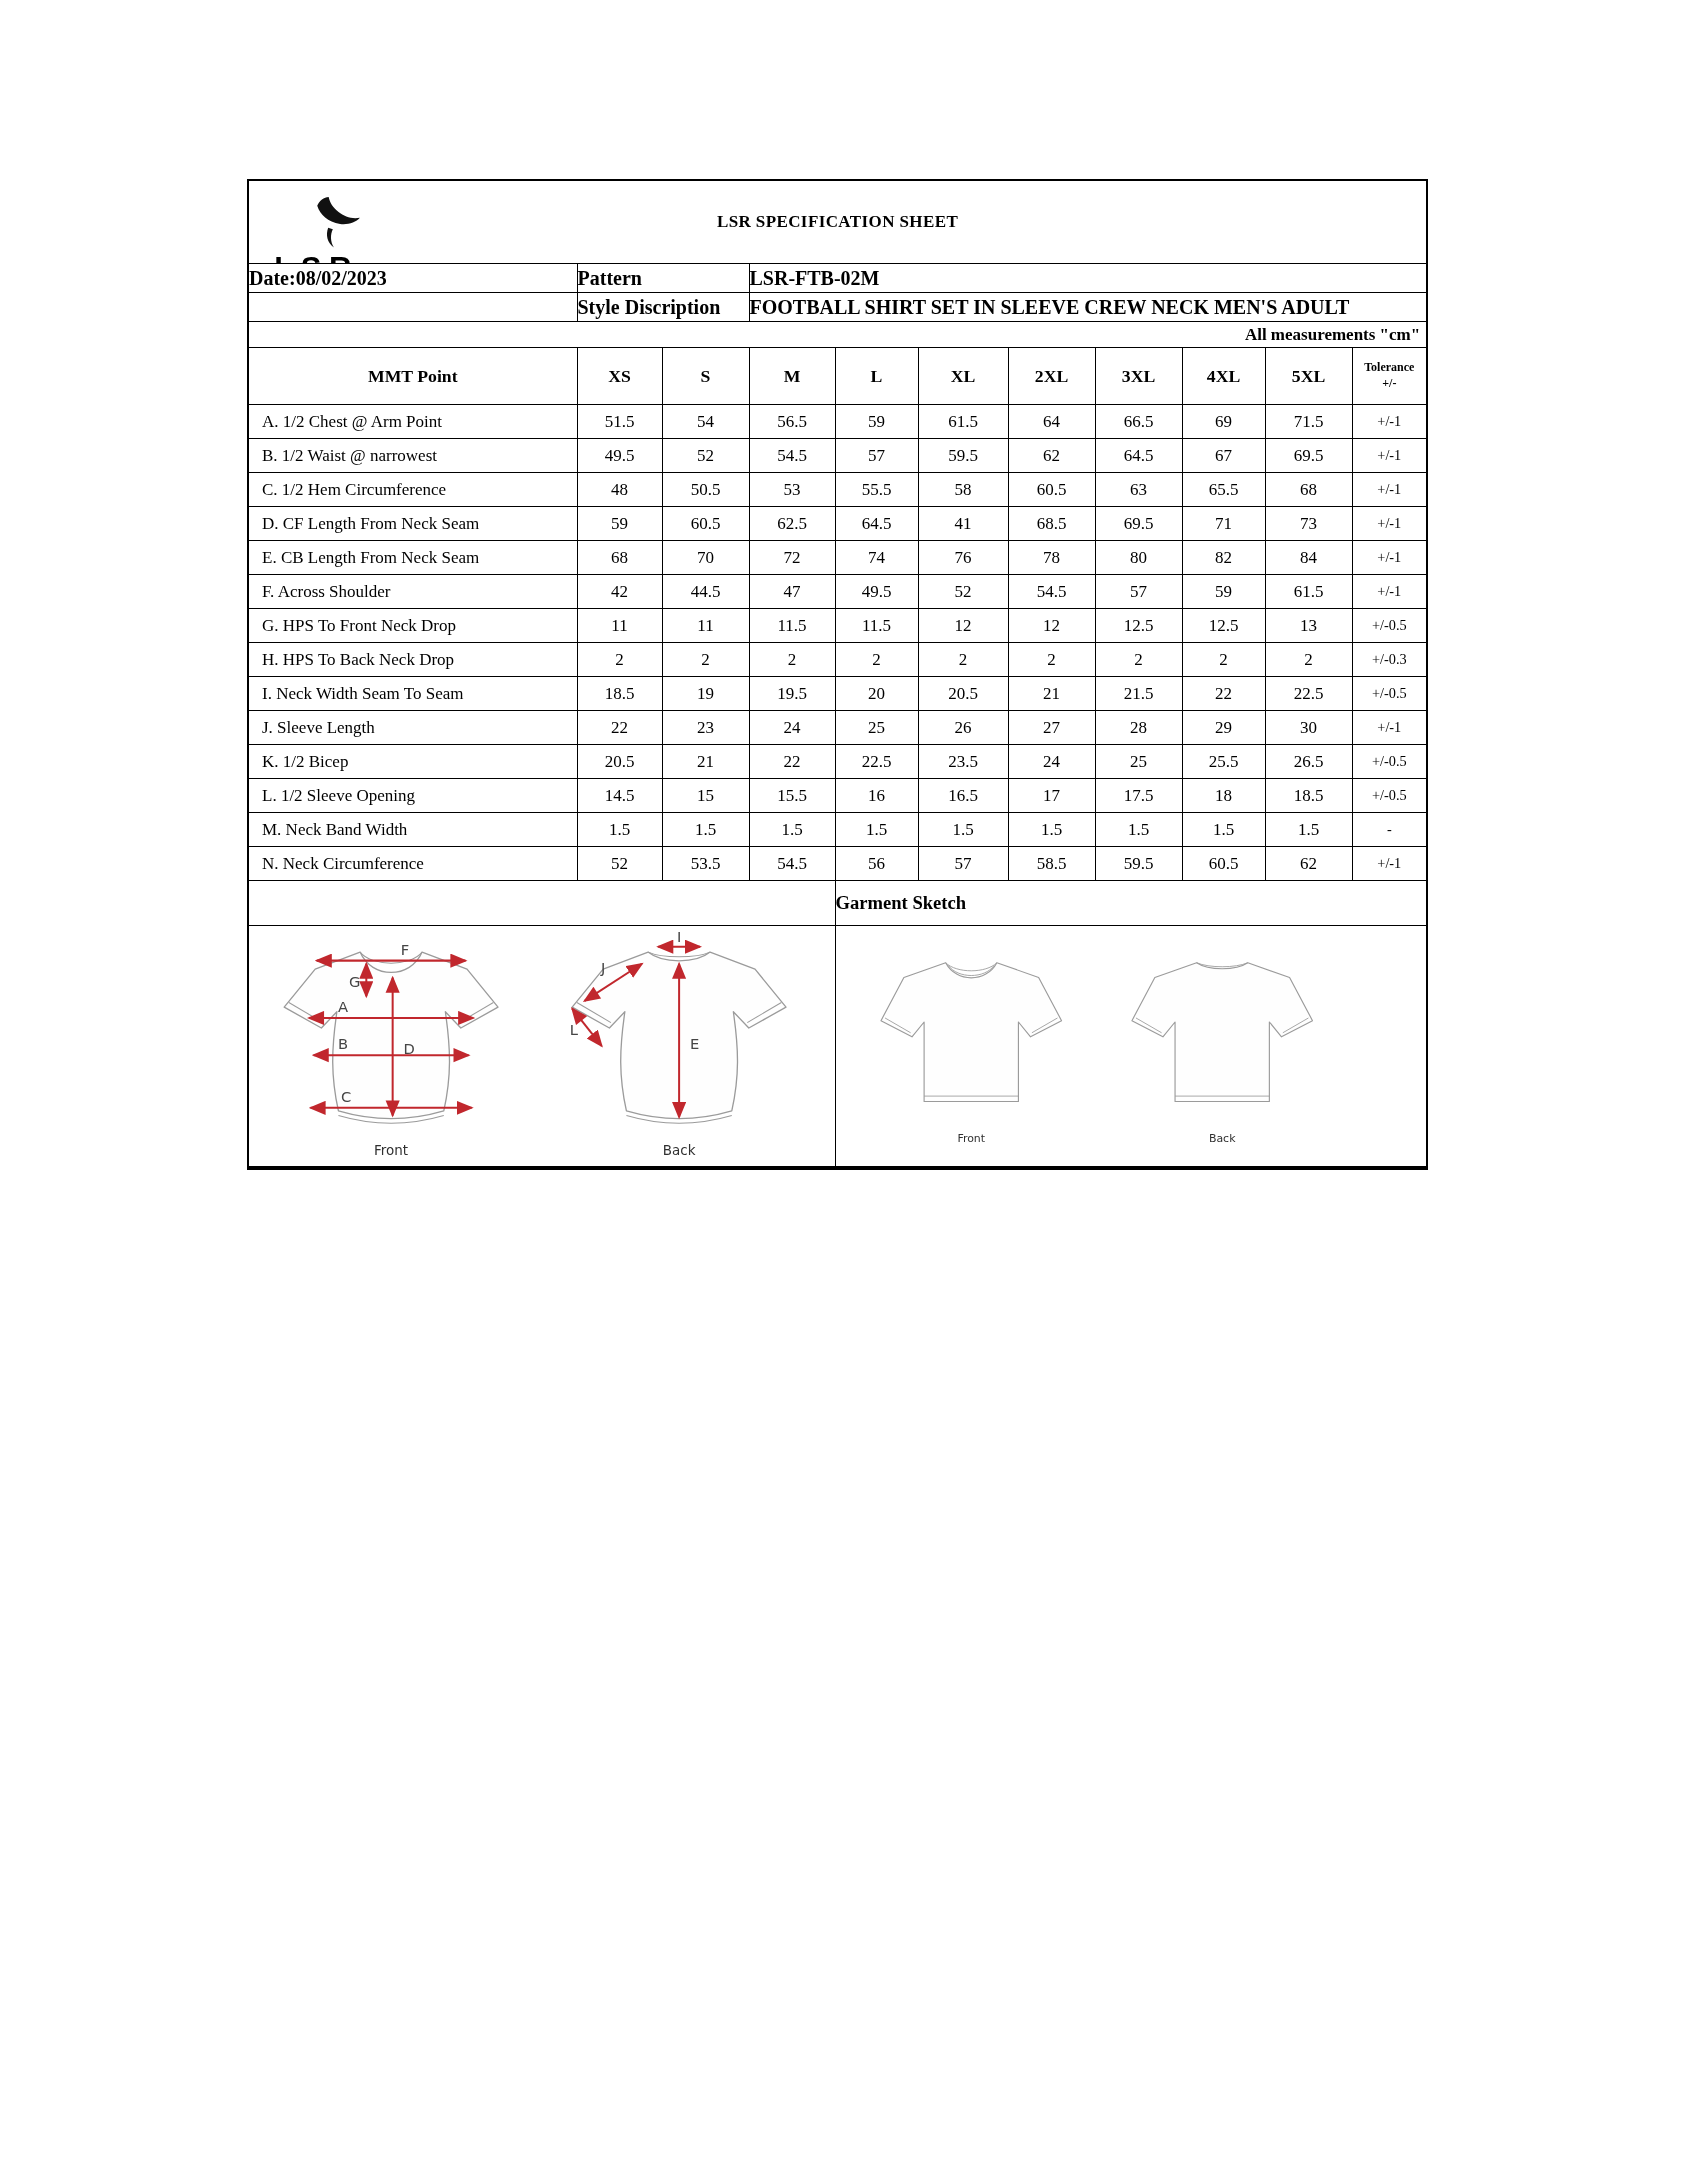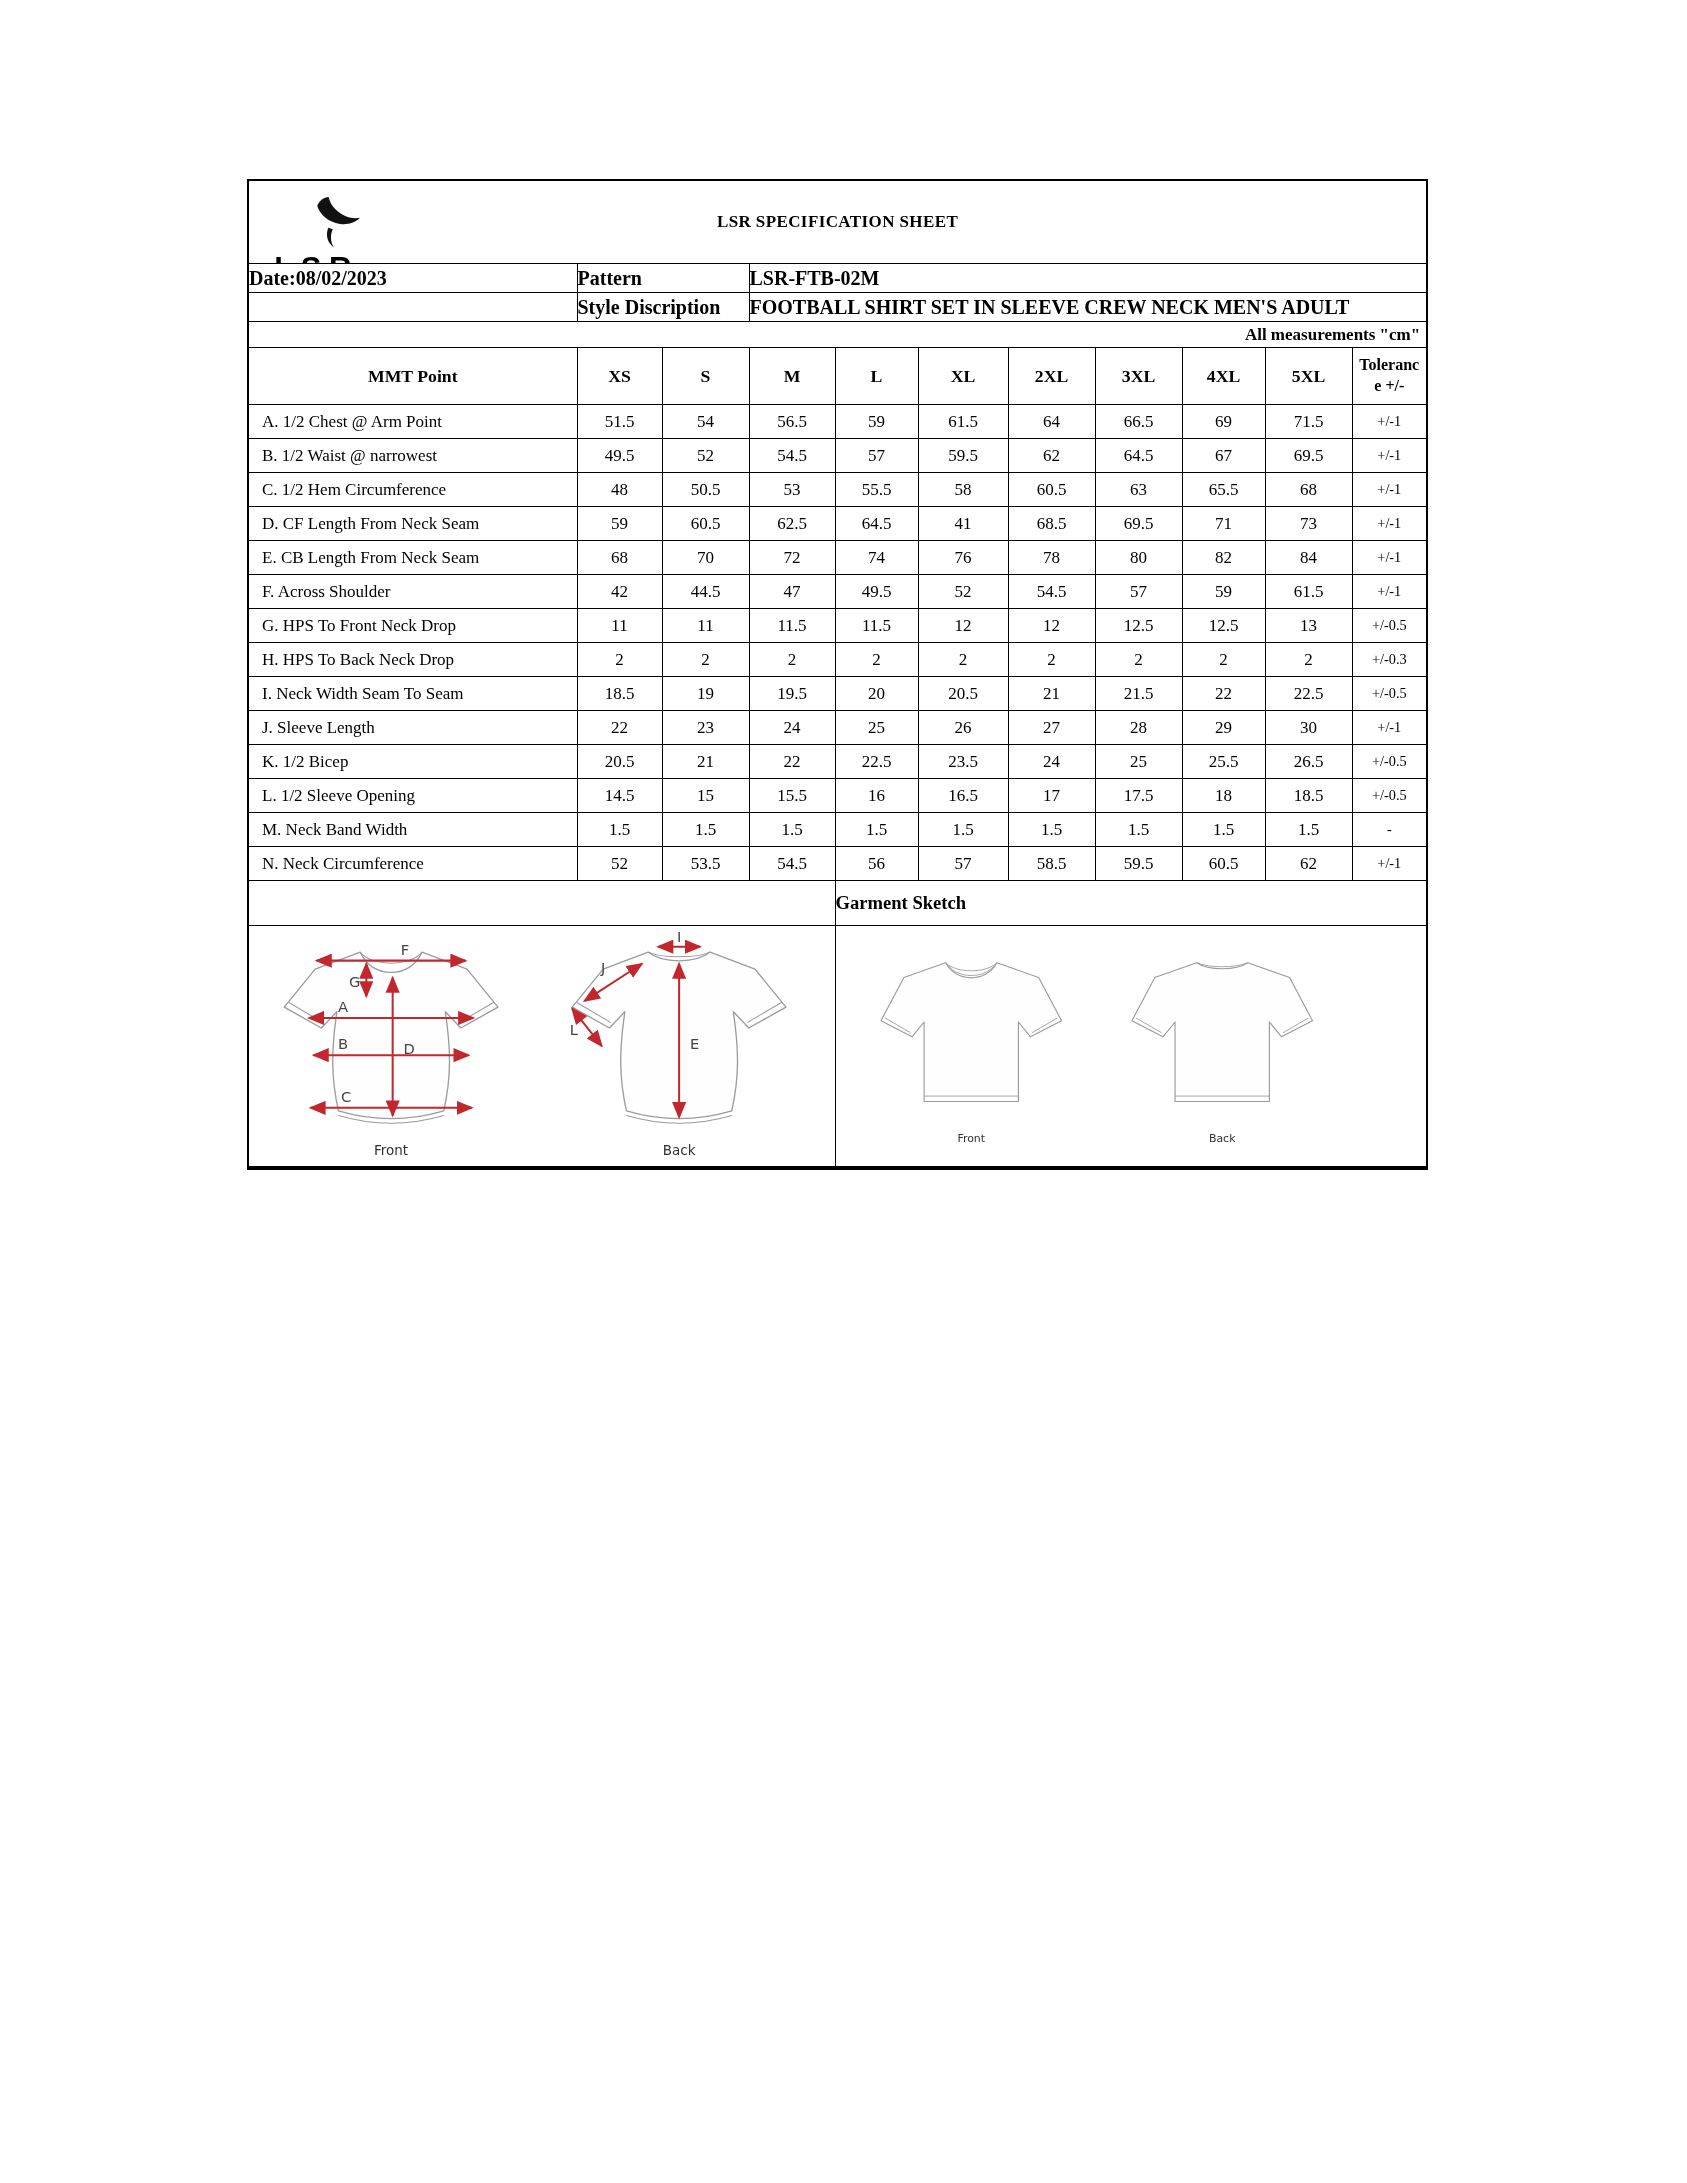--- a/index.html
+++ b/index.html
@@ -25,21 +25,21 @@
 
   
   tr.meta-row td{height:28px;font-weight:bold;font-size:20px;}
   .meta-pad{padding-left:5px;}
 
   
   tr.units-row td{height:25px;text-align:right;font-weight:bold;font-size:17px;padding-right:5.9px;}
 
   
   tr.cols-row th{height:56px;text-align:center;font-weight:bold;font-size:17.7px;}
-  tr.cols-row th.col-tol-h{font-size:16px;word-break:break-all;padding:0 5.9px;line-height:1.3;}
+  tr.cols-row th.col-tol-h{font-size:12px;word-break:break-all;padding:0 5.9px;line-height:1.3;}
 
   
   tbody.data td{height:33px;text-align:center;font-size:17px;}
   tbody.data td.mmt{text-align:left;padding-left:13px;}
   tbody.data td.tol{font-size:14.3px;}
 
   
   tr.gs-row td{height:44px;}
   tr.gs-row td.gs-label{font-weight:bold;font-size:18.6px;text-align:left;}
 

